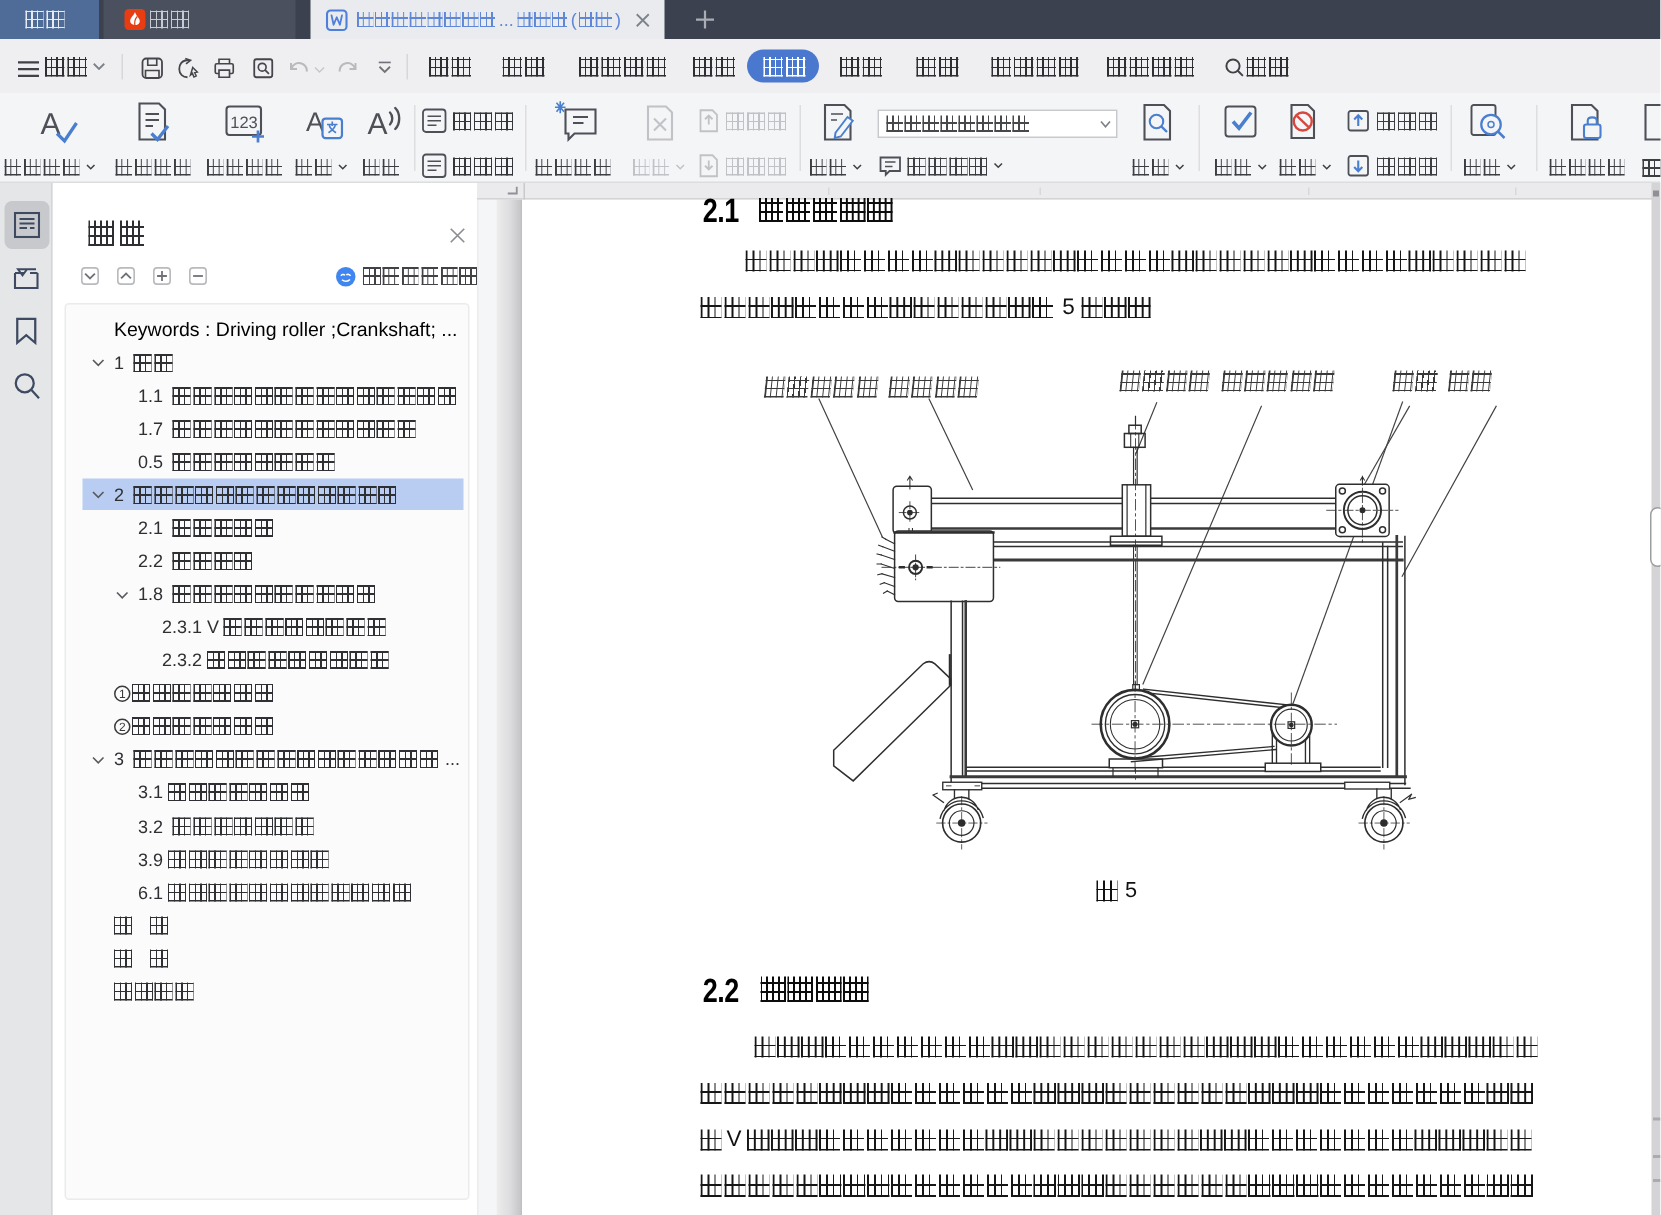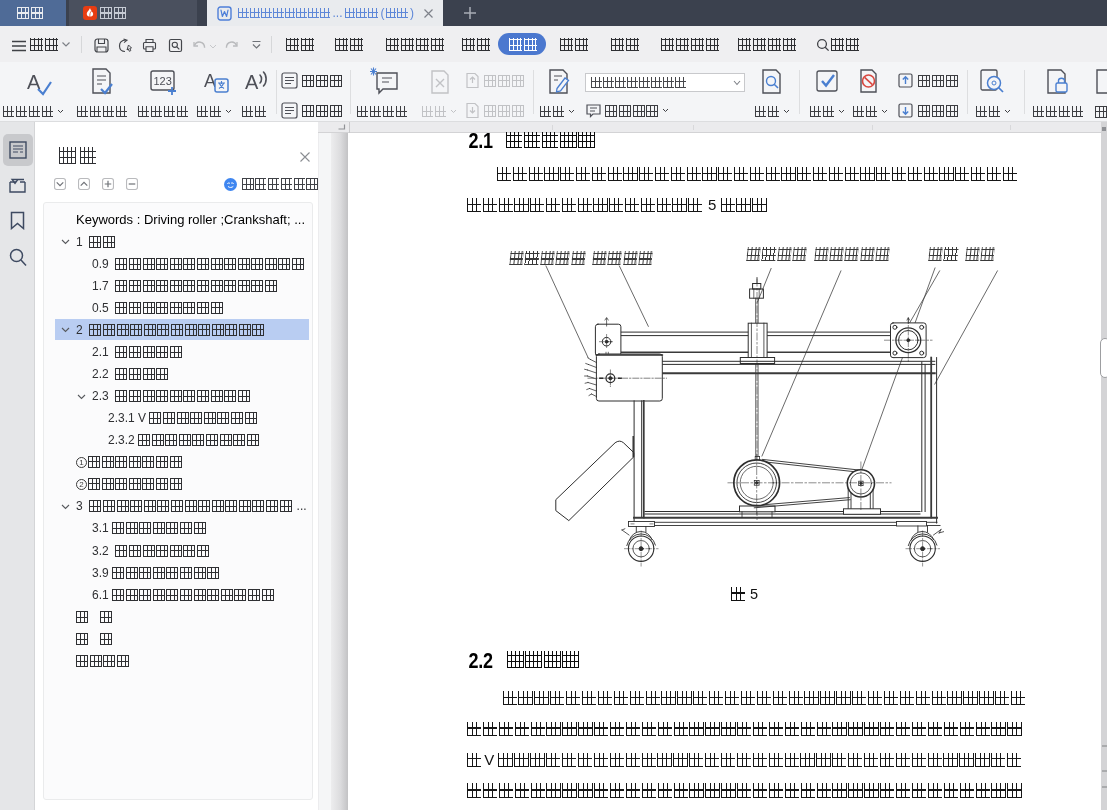--- a/index.html
+++ b/index.html
@@ -462,21 +462,21 @@
   </div>
 <svg class="a" style="left:61px;top:239.07px" width="9" height="6" viewBox="0 0 9 6">
     <path d="M1 1 L4.5 4.5 L8 1" fill="none" stroke="#585a5e" stroke-width="1.1"></path>
   </svg>
 <div class="r" style="left:76px;top:233.57px;height:16px;">
     <span style="flex:none;font-size:12px;color:#2f3033;letter-spacing:0;white-space:pre">1  </span>
     <i class="z" style="width:12px;height:12px;margin-right:1.6px;color:#2f3033;"></i>
     <i class="z" style="width:12px;height:12px;margin-right:1.6px;color:#2f3033;"></i>
   </div>
 <div class="r" style="left:92px;top:255.64px;height:16px;">
-    <span style="flex:none;font-size:12px;color:#2f3033;letter-spacing:0;white-space:pre">0.9  </span>
+    <span style="flex:none;font-size:12px;color:#2f3033;letter-spacing:0;white-space:pre">1.1  </span>
     <i class="z" style="width:12px;height:12px;margin-right:1.6px;color:#2f3033;"></i>
     <i class="z" style="width:12px;height:12px;margin-right:1.6px;color:#2f3033;"></i>
     <i class="z" style="width:12px;height:12px;margin-right:1.6px;color:#2f3033;"></i>
     <i class="z" style="width:12px;height:12px;margin-right:1.6px;color:#2f3033;"></i>
     <i class="z" style="width:12px;height:12px;margin-right:1.6px;color:#2f3033;"></i>
     <i class="z" style="width:12px;height:12px;margin-right:1.6px;color:#2f3033;"></i>
     <i class="z" style="width:12px;height:12px;margin-right:1.6px;color:#2f3033;"></i>
     <i class="z" style="width:12px;height:12px;margin-right:1.6px;color:#2f3033;"></i>
     <i class="z" style="width:12px;height:12px;margin-right:1.6px;color:#2f3033;"></i>
     <i class="z" style="width:12px;height:12px;margin-right:1.6px;color:#2f3033;"></i>
@@ -542,21 +542,21 @@
     <span style="flex:none;font-size:12px;color:#2f3033;letter-spacing:0;white-space:pre">2.2  </span>
     <i class="z" style="width:12px;height:12px;margin-right:1.6px;color:#2f3033;"></i>
     <i class="z" style="width:12px;height:12px;margin-right:1.6px;color:#2f3033;"></i>
     <i class="z" style="width:12px;height:12px;margin-right:1.6px;color:#2f3033;"></i>
     <i class="z" style="width:12px;height:12px;margin-right:1.6px;color:#2f3033;"></i>
   </div>
 <svg class="a" style="left:77px;top:393.56px" width="9" height="6" viewBox="0 0 9 6">
     <path d="M1 1 L4.5 4.5 L8 1" fill="none" stroke="#585a5e" stroke-width="1.1"></path>
   </svg>
 <div class="r" style="left:92px;top:388.06px;height:16px;">
-    <span style="flex:none;font-size:12px;color:#2f3033;letter-spacing:0;white-space:pre">2.3  </span>
+    <span style="flex:none;font-size:12px;color:#2f3033;letter-spacing:0;white-space:pre">1.8  </span>
     <i class="z" style="width:12px;height:12px;margin-right:1.6px;color:#2f3033;"></i>
     <i class="z" style="width:12px;height:12px;margin-right:1.6px;color:#2f3033;"></i>
     <i class="z" style="width:12px;height:12px;margin-right:1.6px;color:#2f3033;"></i>
     <i class="z" style="width:12px;height:12px;margin-right:1.6px;color:#2f3033;"></i>
     <i class="z" style="width:12px;height:12px;margin-right:1.6px;color:#2f3033;"></i>
     <i class="z" style="width:12px;height:12px;margin-right:1.6px;color:#2f3033;"></i>
     <i class="z" style="width:12px;height:12px;margin-right:1.6px;color:#2f3033;"></i>
     <i class="z" style="width:12px;height:12px;margin-right:1.6px;color:#2f3033;"></i>
     <i class="z" style="width:12px;height:12px;margin-right:1.6px;color:#2f3033;"></i>
     <i class="z" style="width:12px;height:12px;margin-right:1.6px;color:#2f3033;"></i>

